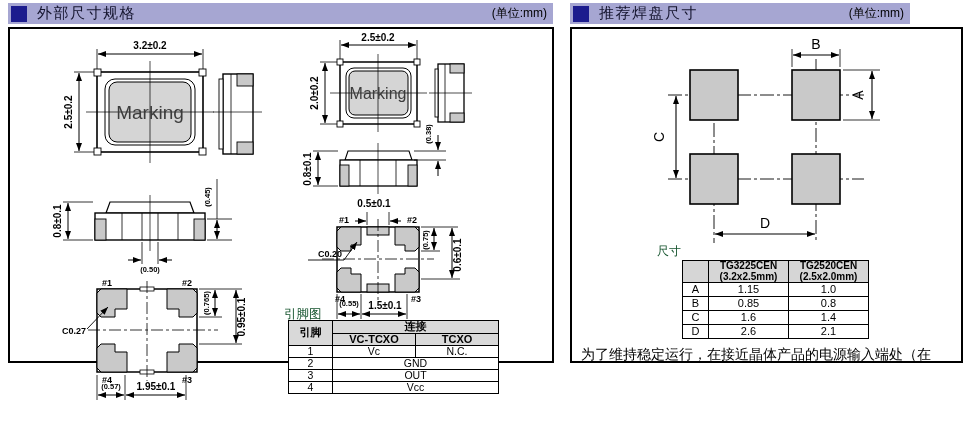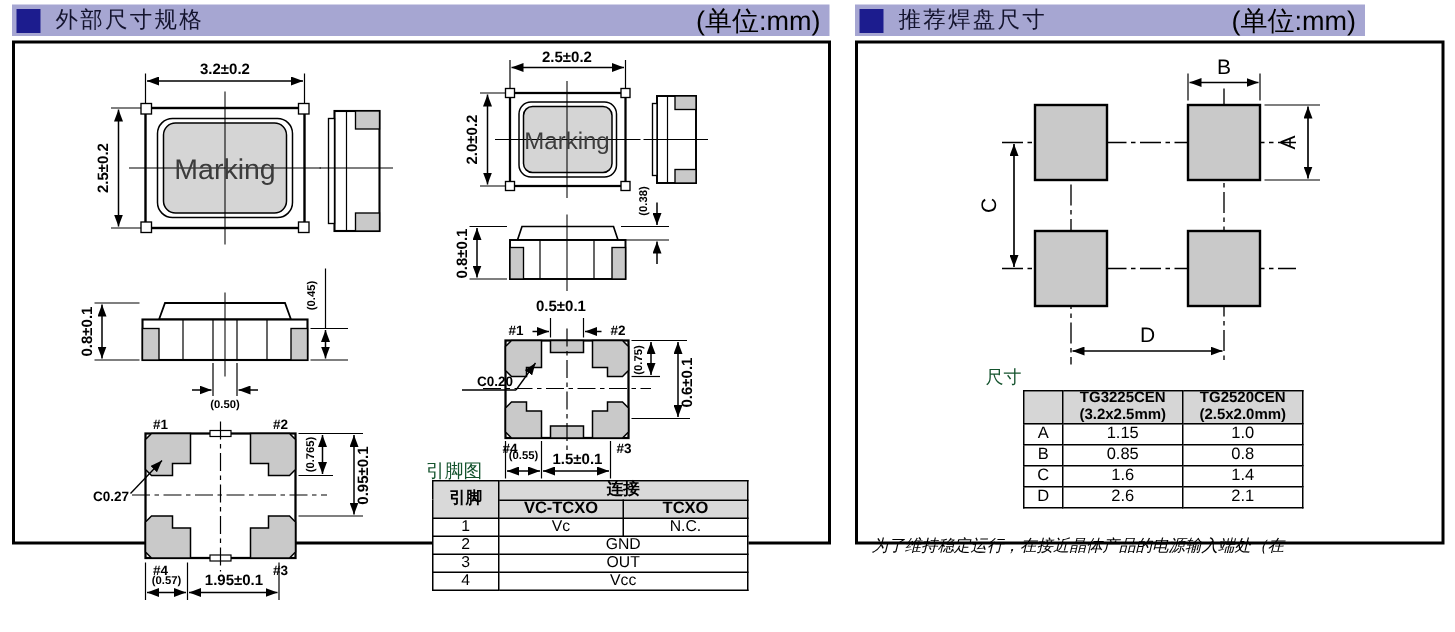--- a/index.html
+++ b/index.html
@@ -1,40 +1,40 @@
 <!DOCTYPE html>
 <html><head>
 <meta charset="utf-8">
 <style>
   html,body{margin:0;padding:0;}
   body{width:970px;height:421px;background:#fff;position:relative;overflow:hidden;
        font-family:"Liberation Sans",sans-serif;color:#000;}
   .band{position:absolute;top:3px;height:21px;background:#a6a6d2;display:flex;align-items:center;box-sizing:border-box;}
   .band .sq{width:16px;height:16px;background:#1c1c8e;margin-left:3px;flex:0 0 auto;}
   .band .t{font-size:15px;color:#14142e;margin-left:10px;letter-spacing:1.5px;white-space:nowrap;font-family:Liberation Serif, serif;}
-  .band .u{margin-left:auto;margin-right:6px;font-size:18px;text-align:center;}
+  .band .u{margin-left:auto;margin-right:6px;font-size:12px;text-align:center;}
   #band-left{left:8px;width:545px;}
   #band-right{left:570px;width:340px;}
   .panel{position:absolute;top:27px;height:336px;border:2px solid #000;background:#fff;box-sizing:border-box;}
   #panel-left{left:8px;width:546px;}
   #panel-right{left:570px;width:393px;}
   svg{position:absolute;left:0;top:0;}
   svg text{fill:#000;}
   .dimtxt{font-weight:bold;font-size:10px;}
   .smalltxt{font-weight:bold;font-size:7.5px;}
   .pintxt{font-weight:bold;font-size:9px;}
   .marktxt{fill:#3c3c3c;}
   .lbl{position:absolute;font-size:12.5px;color:#14532d;}
   table.doc{position:absolute;border-collapse:collapse;table-layout:fixed;background:#fff;}
   table.doc td{border:1.4px solid #000;text-align:center;vertical-align:middle;padding:0;line-height:1.05;}
   table.pin td{font-size:10.5px;height:11px;}
   table.pin td.h{background:#d9d9d9;font-weight:bold;font-size:11px;}
   table.size td{font-size:11px;height:13px;}
   table.size td.h{background:#d6d6d6;font-weight:bold;font-size:10px;margin-left:25px;}
-  .note{position:absolute;left:581px;top:357px;width:376px;font-size:11px;line-height:1.42;font-style:italic;}
+  .note{position:absolute;left:581px;top:345px;width:376px;font-size:14px;line-height:1.42;}
 </style>
 </head>
 <body>
 
 <div class="band" id="band-left">
   <div class="sq"></div>
   <div class="t">外部尺寸规格</div>
   <div class="u">(单位:mm)</div>
 </div>
 <div class="band" id="band-right">

